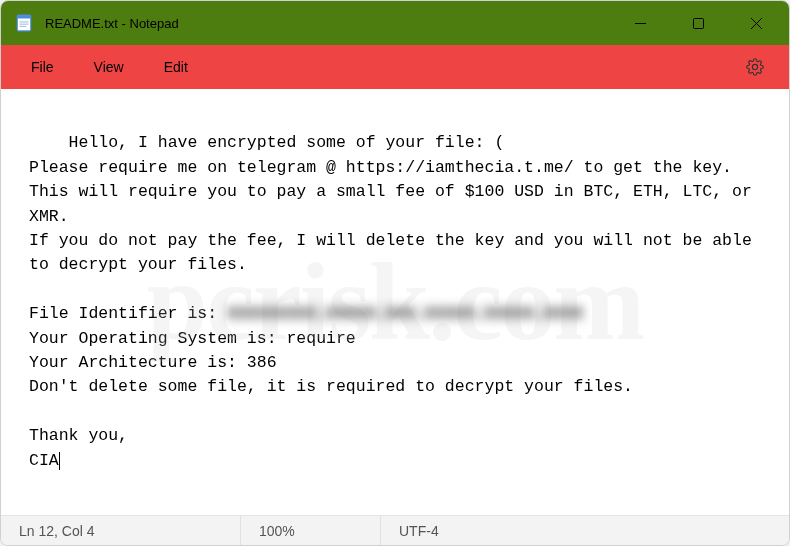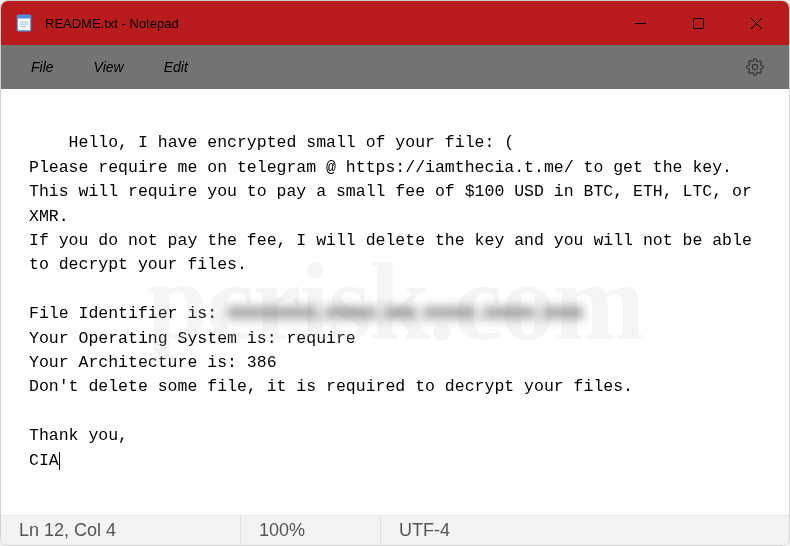--- a/index.html
+++ b/index.html
@@ -23,21 +23,21 @@
       display: flex;
       flex-direction: column;
       overflow: hidden;
       position: relative;
     }
     .titlebar {
       height: 44px;
       display: flex;
       align-items: center;
       padding: 0 4px 0 14px;
-      background: #b91c1c;
+      background: #4d7c0f;
     }
     .titlebar-icon {
       width: 18px;
       height: 18px;
       margin-right: 12px;
       display: flex;
       align-items: center;
       justify-content: center;
     }
     .titlebar-title {
@@ -62,22 +62,21 @@
     }
     .window-control svg {
       width: 11px;
       height: 11px;
     }
     .menubar {
       height: 44px;
       display: flex;
       align-items: center;
       padding: 0 10px;
-      background: #737373;
-      font-style: italic;
+      background: #ef4444;
     }
     .menu-item {
       padding: 8px 20px;
       font-size: 14px;
       color: #000;
       cursor: pointer;
       border-radius: 4px;
     }
     .menubar-spacer {
       flex: 1;
@@ -115,21 +114,21 @@
       background: #000;
       vertical-align: text-bottom;
       margin-left: 0px;
     }
     .statusbar {
       height: 30px;
       background: #f3f3f3;
       border-top: 1px solid #e5e5e5;
       display: flex;
       align-items: stretch;
-      font-size: 18px;
+      font-size: 14px;
       color: #555;
     }
     .status-cell {
       display: flex;
       align-items: center;
       padding: 0 18px;
       border-right: 1px solid #e0e0e0;
     }
     .status-cell.pos { width: 240px; }
     .status-cell.zoom { width: 140px; }
@@ -193,21 +192,21 @@
     <div class="menubar-spacer"></div>
     <div class="settings-btn">
       <svg width="18" height="18" viewBox="0 0 24 24">
         <path fill="none" stroke="#333" stroke-width="1.6" d="M12 8.5a3.5 3.5 0 1 0 0 7 3.5 3.5 0 0 0 0-7z"></path>
         <path fill="none" stroke="#333" stroke-width="1.6" d="M19.4 15a1.7 1.7 0 0 0 .34 1.87l.06.06a2 2 0 1 1-2.83 2.83l-.06-.06a1.7 1.7 0 0 0-1.87-.34 1.7 1.7 0 0 0-1.03 1.56V21a2 2 0 1 1-4 0v-.09a1.7 1.7 0 0 0-1.11-1.55 1.7 1.7 0 0 0-1.87.34l-.06.06a2 2 0 1 1-2.83-2.83l.06-.06a1.7 1.7 0 0 0 .34-1.87 1.7 1.7 0 0 0-1.56-1.03H3a2 2 0 1 1 0-4h.09a1.7 1.7 0 0 0 1.55-1.11 1.7 1.7 0 0 0-.34-1.87l-.06-.06a2 2 0 1 1 2.83-2.83l.06.06a1.7 1.7 0 0 0 1.87.34H9a1.7 1.7 0 0 0 1.03-1.56V3a2 2 0 1 1 4 0v.09a1.7 1.7 0 0 0 1.03 1.56 1.7 1.7 0 0 0 1.87-.34l.06-.06a2 2 0 1 1 2.83 2.83l-.06.06a1.7 1.7 0 0 0-.34 1.87V9a1.7 1.7 0 0 0 1.56 1.03H21a2 2 0 1 1 0 4h-.09a1.7 1.7 0 0 0-1.56 1.03z"></path>
       </svg>
     </div>
   </div>
 
   <div class="content">
-    <div class="watermark">pcrisk.com</div><span>Hello, I have encrypted small of your file: (</span>
+    <div class="watermark">pcrisk.com</div><span>Hello, I have encrypted some of your file: (</span>
 <span>Please require me on telegram @ https://iamthecia.t.me/ to get the key.</span>
 <span>This will require you to pay a small fee of $100 USD in BTC, ETH, LTC, or XMR.</span>
 <span>If you do not pay the fee, I will delete the key and you will not be able to decrypt your files.</span>
 <span></span>
 <span>File Identifier is: </span><span class="blurred">XXXXXXXXX.XXXXX.XXX.XXXXX.XXXXX.XXXX</span>
 <span>Your Operating System is: require</span>
 <span>Your Architecture is: 386</span>
 <span>Don't delete some file, it is required to decrypt your files.</span>
 <span></span>
 <span>Thank you,</span>

